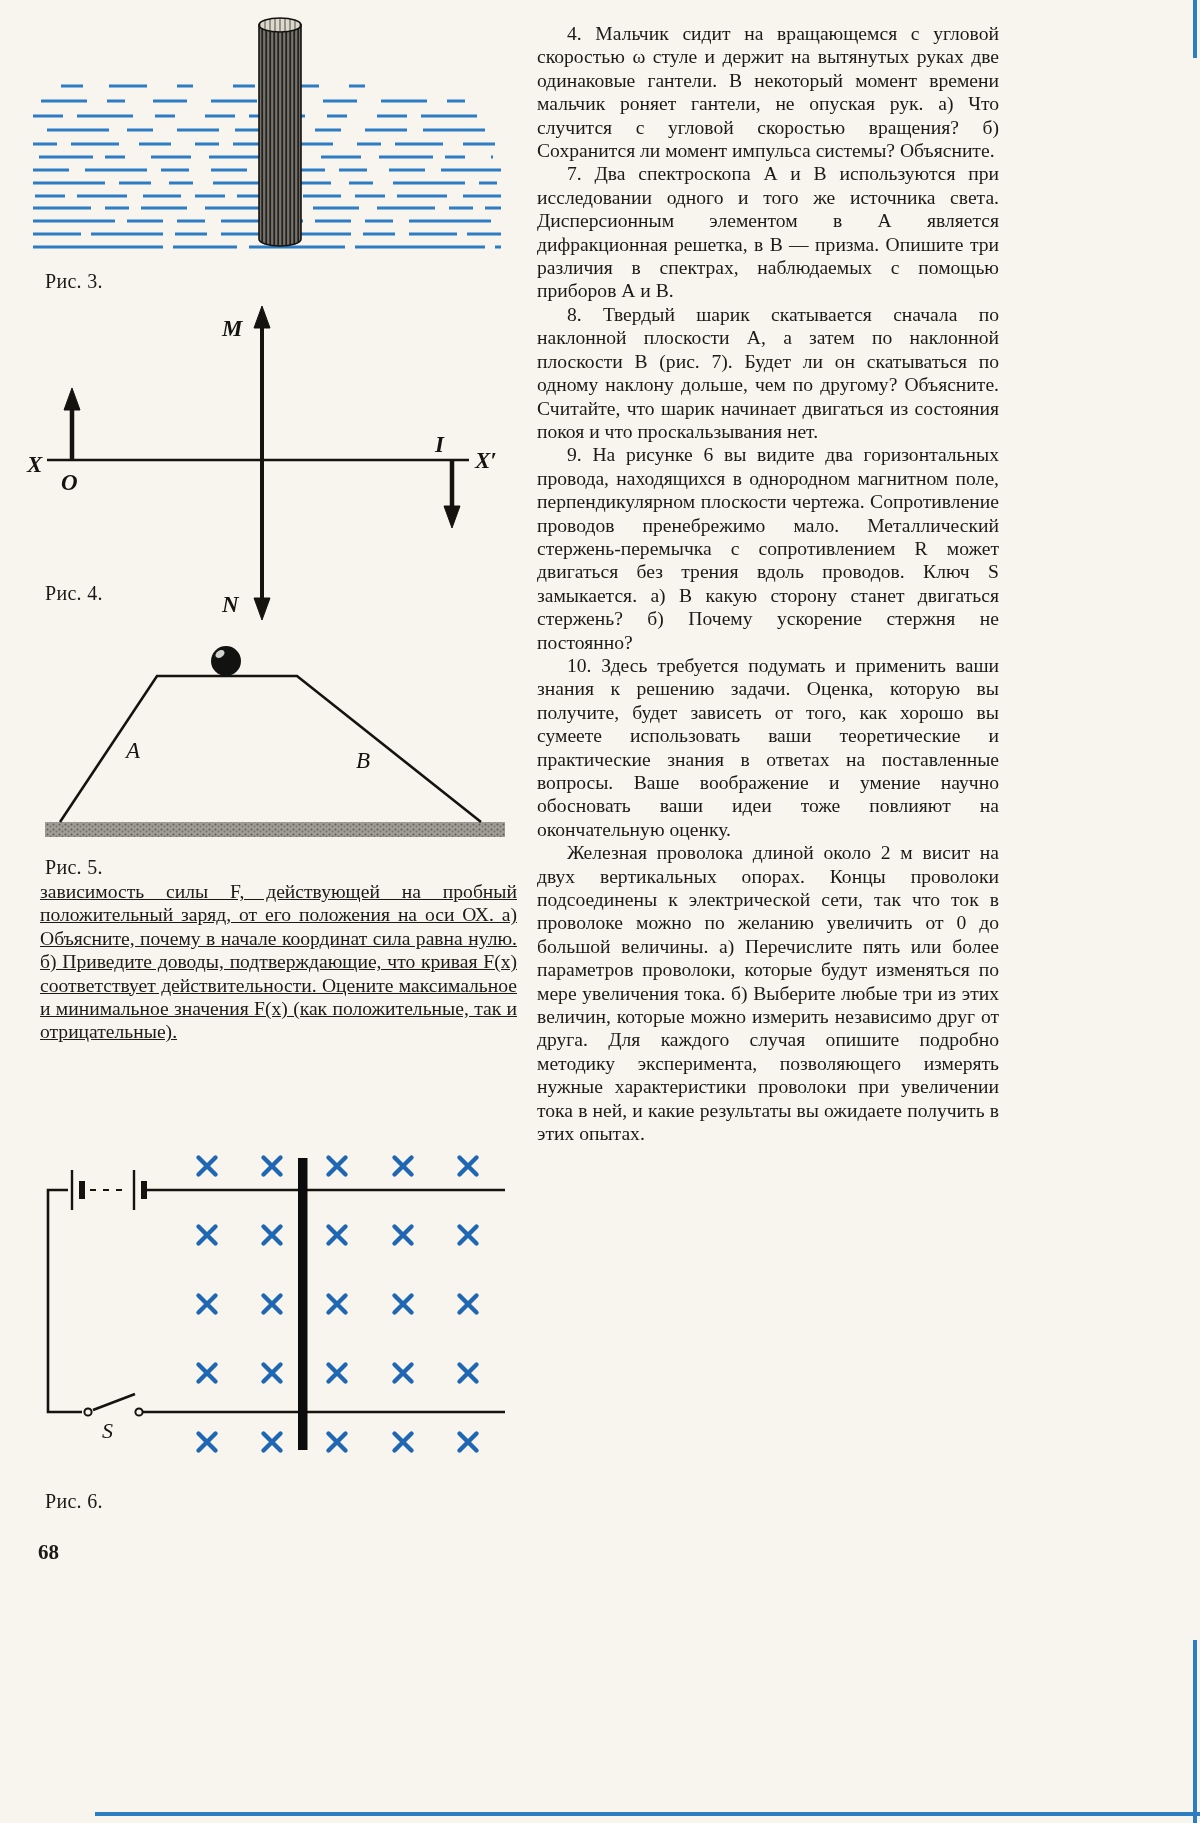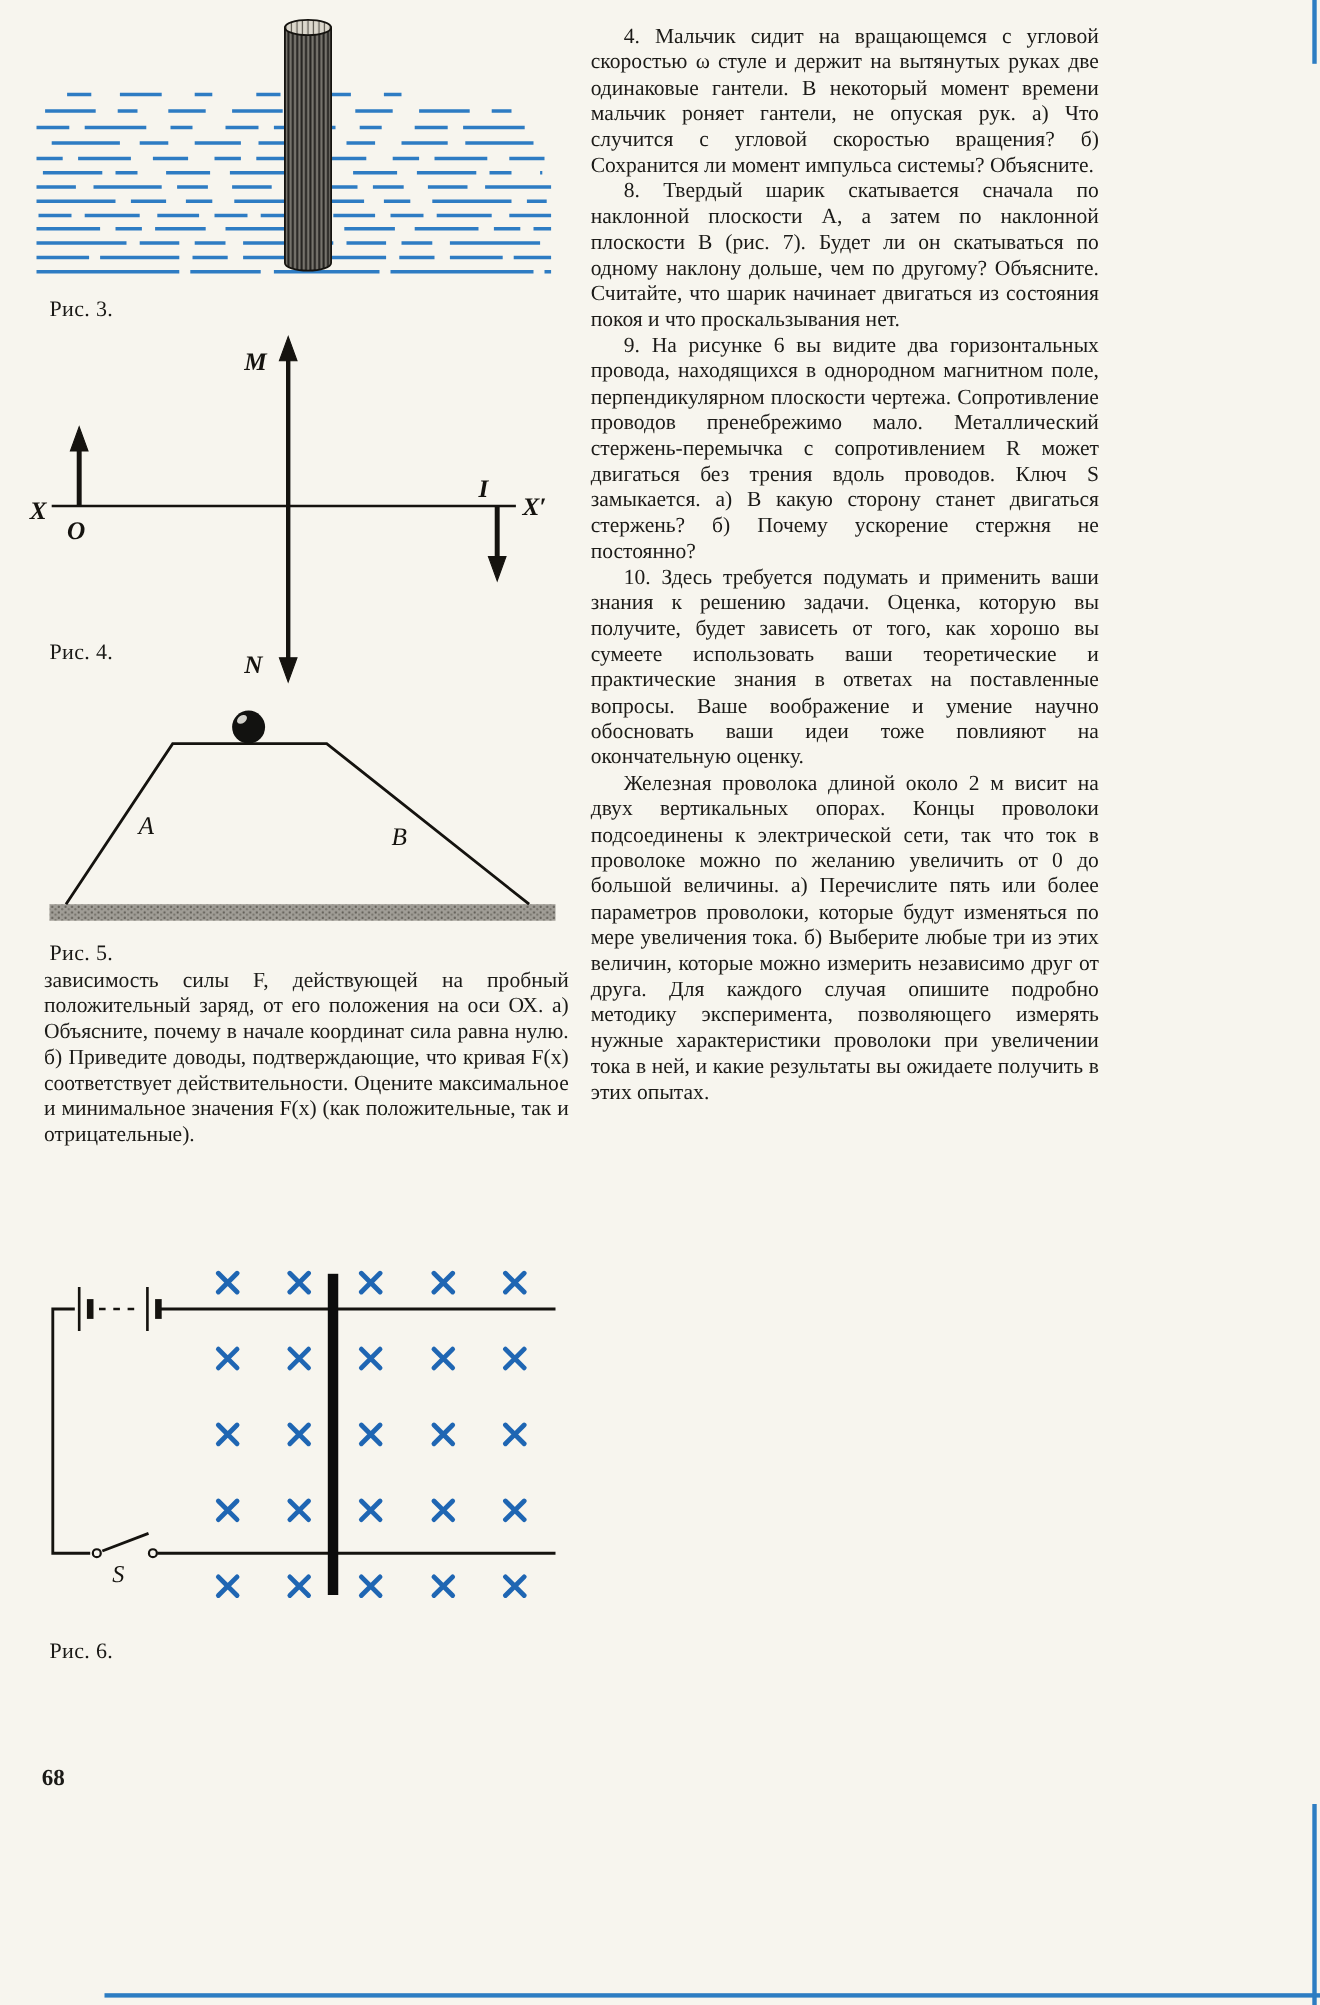--- a/index.html
+++ b/index.html
@@ -93,21 +93,21 @@
     <path d="M20,194 L117,48 L257,48 L441,194" fill="none" stroke="#15130f" stroke-width="2.6"></path>
     <circle cx="186" cy="33" r="15" fill="#121210"></circle>
     <ellipse cx="180" cy="26" rx="5" ry="3.4" fill="#f5f3ec" opacity="0.85" transform="rotate(-35 180 26)"></ellipse>
     <g font-size="23" font-style="italic" fill="#15130f">
       <text x="86" y="130">A</text>
       <text x="316" y="140">B</text>
     </g>
   </svg>
   <div class="abs caption" style="left:45px;top:856px;">Рис. 5.</div>
 
-  <div class="abs body-text" style="left:40px;top:880px;width:477px;">
+  <div class="abs body-text" style="left:40px;top:880px;width:477px;text-decoration:underline;">
     <p>зависимость силы F, действующей на пробный положительный заряд, от его положения на оси ОХ. а) Объясните, почему в начале координат сила равна нулю. б) Приведите доводы, подтверждающие, что кривая F(x) соответствует действительности. Оцените максимальное и минимальное значения F(x) (как положительные, так и отрицательные).</p>
   </div>
 
   <svg class="abs" style="left:40px;top:1140px;" width="470" height="335" viewBox="0 0 470 335">
     <defs>
       <path id="xm" d="M-8.5,-8.5 L8.5,8.5 M-8.5,8.5 L8.5,-8.5" stroke="#1f66b3" stroke-width="4.4" stroke-linecap="round" fill="none"></path>
     </defs>
     <g>
       <use href="#xm" x="167" y="26"></use>
         <use href="#xm" x="232" y="26"></use>
@@ -150,24 +150,25 @@
         <circle cx="48" cy="272" r="3.6" fill="#f7f5ee" stroke-width="2"></circle>
         <line x1="53" y1="270" x2="95" y2="254" stroke-width="2.6"></line>
         <circle cx="99" cy="272" r="3.6" fill="#f7f5ee" stroke-width="2"></circle>
       </g>
     </g>
     <rect x="258" y="18" width="9.5" height="292" fill="#0c0c0c"></rect>
     <text x="62" y="298" font-size="22" font-style="italic" fill="#15130f">S</text>
   </svg>
   <div class="abs caption" style="left:45px;top:1490px;">Рис. 6.</div>
 
-  <div class="abs pagenum" style="left:38px;top:1604px;">68</div>
+  <div class="abs pagenum" style="left:38px;top:1540px;">68</div>
 
   <div class="abs body-text" style="left:537px;top:22px;width:462px;">
     <p class="indent">4. Мальчик сидит на вращающемся с угловой скоростью ω стуле и держит на вытянутых руках две одинаковые гантели. В некоторый момент времени мальчик роняет гантели, не опуская рук. а) Что случится с угловой скоростью вращения? б) Сохранится ли момент импульса системы? Объясните.</p>
+    <p class="indent">7. Два спектроскопа А и В используются при исследовании одного и того же источника света. Дисперсионным элементом в А является дифракционная решетка, в В — призма. Опишите три различия в спектрах, наблюдаемых с помощью приборов А и В.</p>
     <p class="indent">8. Твердый шарик скатывается сначала по наклонной плоскости А, а затем по наклонной плоскости В (рис. 7). Будет ли он скатываться по одному наклону дольше, чем по другому? Объясните. Считайте, что шарик начинает двигаться из состояния покоя и что проскальзывания нет.</p>
     <p class="indent">9. На рисунке 6 вы видите два горизонтальных провода, находящихся в однородном магнитном поле, перпендикулярном плоскости чертежа. Сопротивление проводов пренебрежимо мало. Металлический стержень-перемычка с сопротивлением R может двигаться без трения вдоль проводов. Ключ S замыкается. а) В какую сторону станет двигаться стержень? б) Почему ускорение стержня не постоянно?</p>
     <p class="indent">10. Здесь требуется подумать и применить ваши знания к решению задачи. Оценка, которую вы получите, будет зависеть от того, как хорошо вы сумеете использовать ваши теоретические и практические знания в ответах на поставленные вопросы. Ваше воображение и умение научно обосновать ваши идеи тоже повлияют на окончательную оценку.</p>
     <p class="indent">Железная проволока длиной около 2 м висит на двух вертикальных опорах. Концы проволоки подсоединены к электрической сети, так что ток в проволоке можно по желанию увеличить от 0 до большой величины. а) Перечислите пять или более параметров проволоки, которые будут изменяться по мере увеличения тока. б) Выберите любые три из этих величин, которые можно измерить независимо друг от друга. Для каждого случая опишите подробно методику эксперимента, позволяющего измерять нужные характеристики проволоки при увеличении тока в ней, и какие результаты вы ожидаете получить в этих опытах.</p>
   </div>
 
   <div class="artifact" style="left:1193px;top:0;width:4px;height:58px;"></div>
   <div class="artifact" style="left:1193px;top:1640px;width:4px;height:183px;"></div>
   <div class="artifact" style="left:95px;top:1812px;width:1105px;height:4px;"></div>
 

